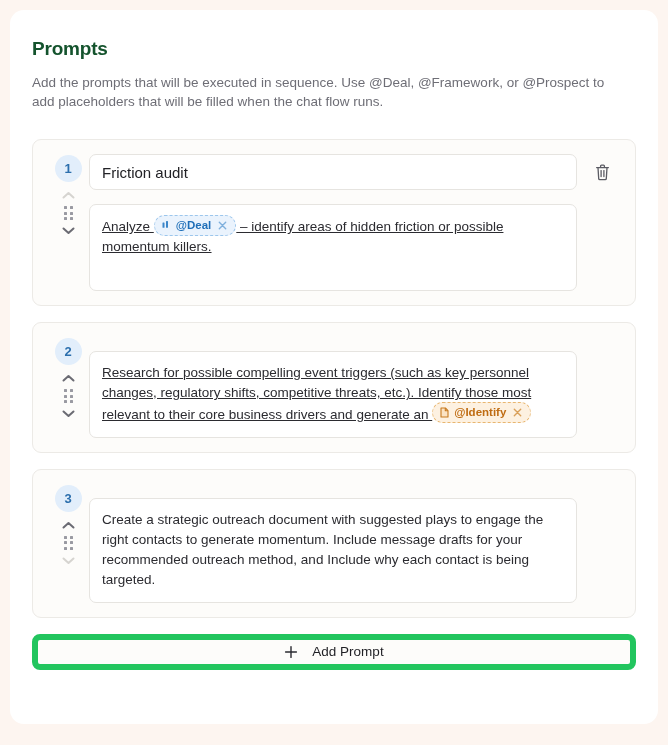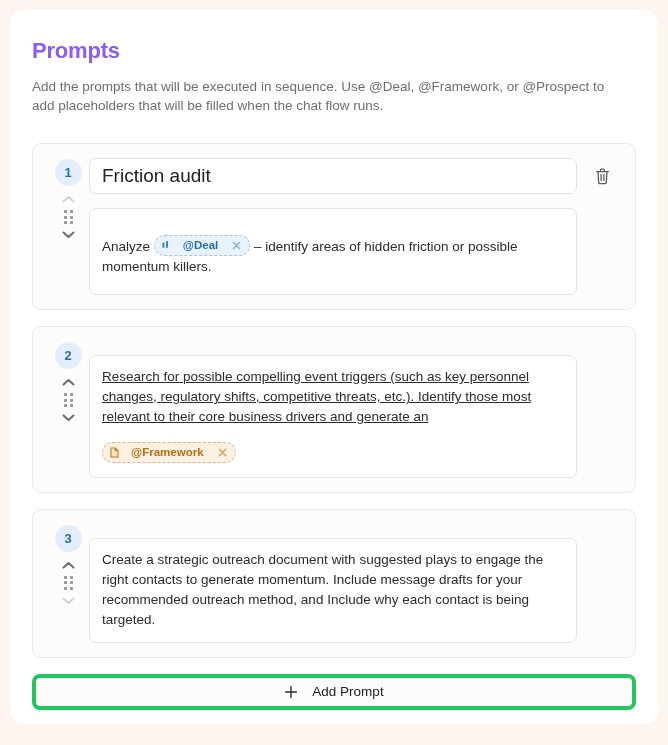--- a/index.html
+++ b/index.html
@@ -20,23 +20,23 @@
     left: 10px;
     top: 10px;
     width: 648px;
     height: 714px;
     background: #ffffff;
     border-radius: 14px;
     padding: 28px 22px 22px 22px;
   }
 
   .panel-title {
-    font-size: 22px;
+    font-size: 19px;
     font-weight: bold;
-    color: #8b5cf6;
+    color: #14532d;
     letter-spacing: -0.2px;
     margin-bottom: 13px;
   }
 
   .panel-desc {
     font-size: 13.5px;
     line-height: 19px;
     color: #6e6e76;
     max-width: 588px;
     margin-bottom: 28px;
@@ -128,21 +128,21 @@
 
   .title-input {
     flex: 1 1 auto;
     min-width: 0;
     height: 36px;
     background: #ffffff;
     border: 1px solid #e6e4e0;
     border-radius: 7px;
     padding: 0 12px;
     font-family: "Liberation Sans", sans-serif;
-    font-size: 19px;
+    font-size: 15px;
     color: #222226;
     outline: none;
   }
 
   .trash-btn {
     flex: 0 0 auto;
     width: 26px;
     height: 26px;
     display: flex;
     align-items: center;
@@ -157,39 +157,38 @@
     margin-top: 14px;
     margin-right: 38px;
     background: #ffffff;
     border: 1px solid #e6e4e0;
     border-radius: 7px;
     padding: 11px 12px 12px 12px;
     font-size: 13.5px;
     line-height: 20px;
     color: #2b2b30;
   }
-  .body-box.tall-1 { min-height: 87px; }
+  .body-box.tall-1 { min-height: 87px; text-decoration: underline; }
   .body-box.tall-2 { min-height: 79px; text-decoration: underline; }
   .body-box.tall-3 { min-height: 85px; }
 
   
   .chip {
     display: inline-flex;
     align-items: center;
-    gap: 12px;
+    gap: 5px;
     vertical-align: baseline;
     border-radius: 999px;
     padding: 1px 7px 2px 7px;
     font-size: 11.5px;
     font-weight: bold;
     line-height: 16px;
     white-space: nowrap;
     position: relative;
     top: -1px;
-    margin-top: 16px;
   }
 
   .chip.deal {
     background: #eaf3fd;
     border: 1px dashed #9cc6ec;
     color: #1f6fb8;
   }
   .chip.framework {
     background: #fdf1e1;
     border: 1px dashed #e8b670;
@@ -211,21 +210,21 @@
   .chip-x svg { display: block; }
   .chip.deal .chip-x svg { stroke: #7fb0dd; }
   .chip.framework .chip-x svg { stroke: #d9a05a; }
 
   
   .add-prompt {
     margin-top: 4px;
     height: 36px;
     width: 100%;
     background: #fdfcfa;
-    border: 4px solid #22c55e;
+    border: 6px solid #22c55e;
     border-radius: 8px;
     display: flex;
     align-items: center;
     justify-content: center;
     gap: 14px;
     cursor: pointer;
     font-family: "Liberation Sans", sans-serif;
     font-size: 13.5px;
     color: #1f1f24;
   }
@@ -325,21 +324,21 @@
 
       <div class="card-body">
 
         <div class="body-box tall-2"><span>Research for possible compelling event triggers (such as key personnel changes, regulatory shifts, competitive threats, etc.). Identify those most relevant to their core business drivers and generate an </span><span class="chip framework">
               <span class="chip-icon">
                 <svg width="9" height="11" viewBox="0 0 9 11" fill="none" stroke="#c77a1f" stroke-width="1.1" stroke-linejoin="round">
                   <path d="M1 1 H5.4 L8 3.6 V10 H1 Z" fill="#fbe3c4"></path>
                   <path d="M5.3 1 V3.7 H8"></path>
                 </svg>
               </span>
-              <span>@Framework</span>
+              <span>@Identify</span>
               <span class="chip-x">
                 <svg width="9" height="9" viewBox="0 0 9 9" fill="none" stroke-width="1.4" stroke-linecap="round">
                   <path d="M1.3 1.3 L7.7 7.7 M7.7 1.3 L1.3 7.7"></path>
                 </svg>
               </span>
             </span><span></span></div>
       </div>
     </div>
 
     <div class="prompt-card">

